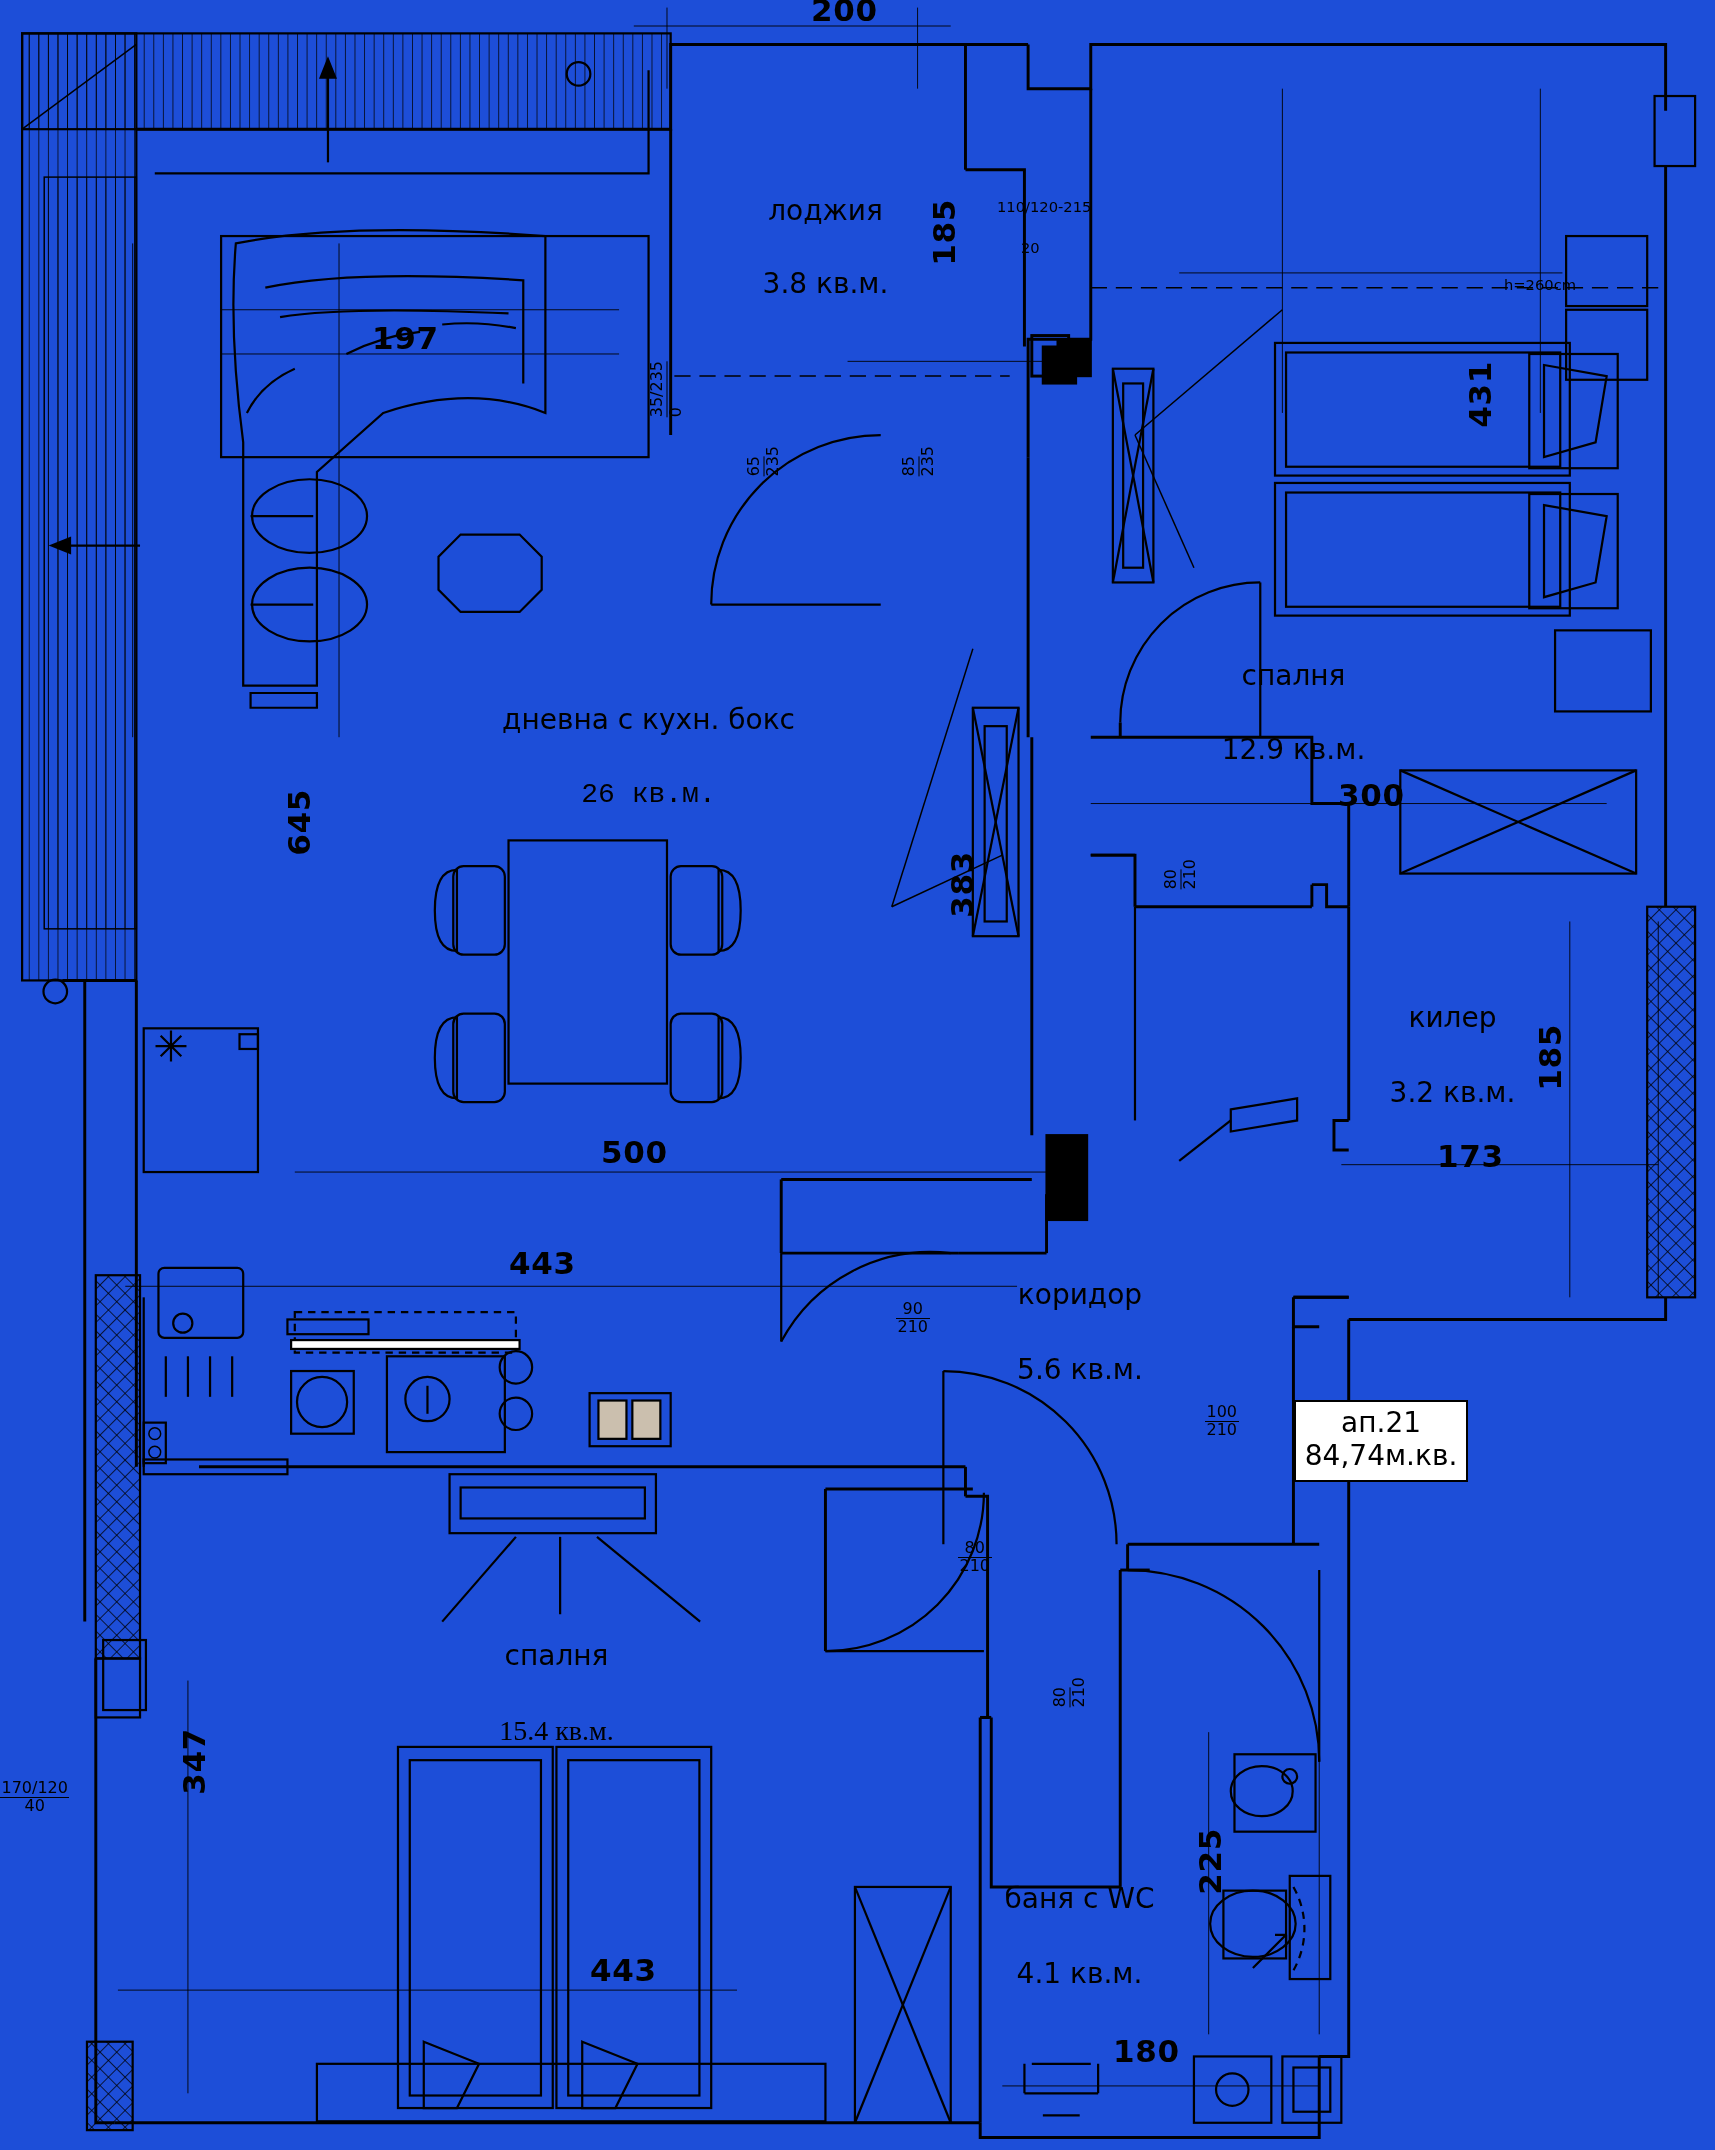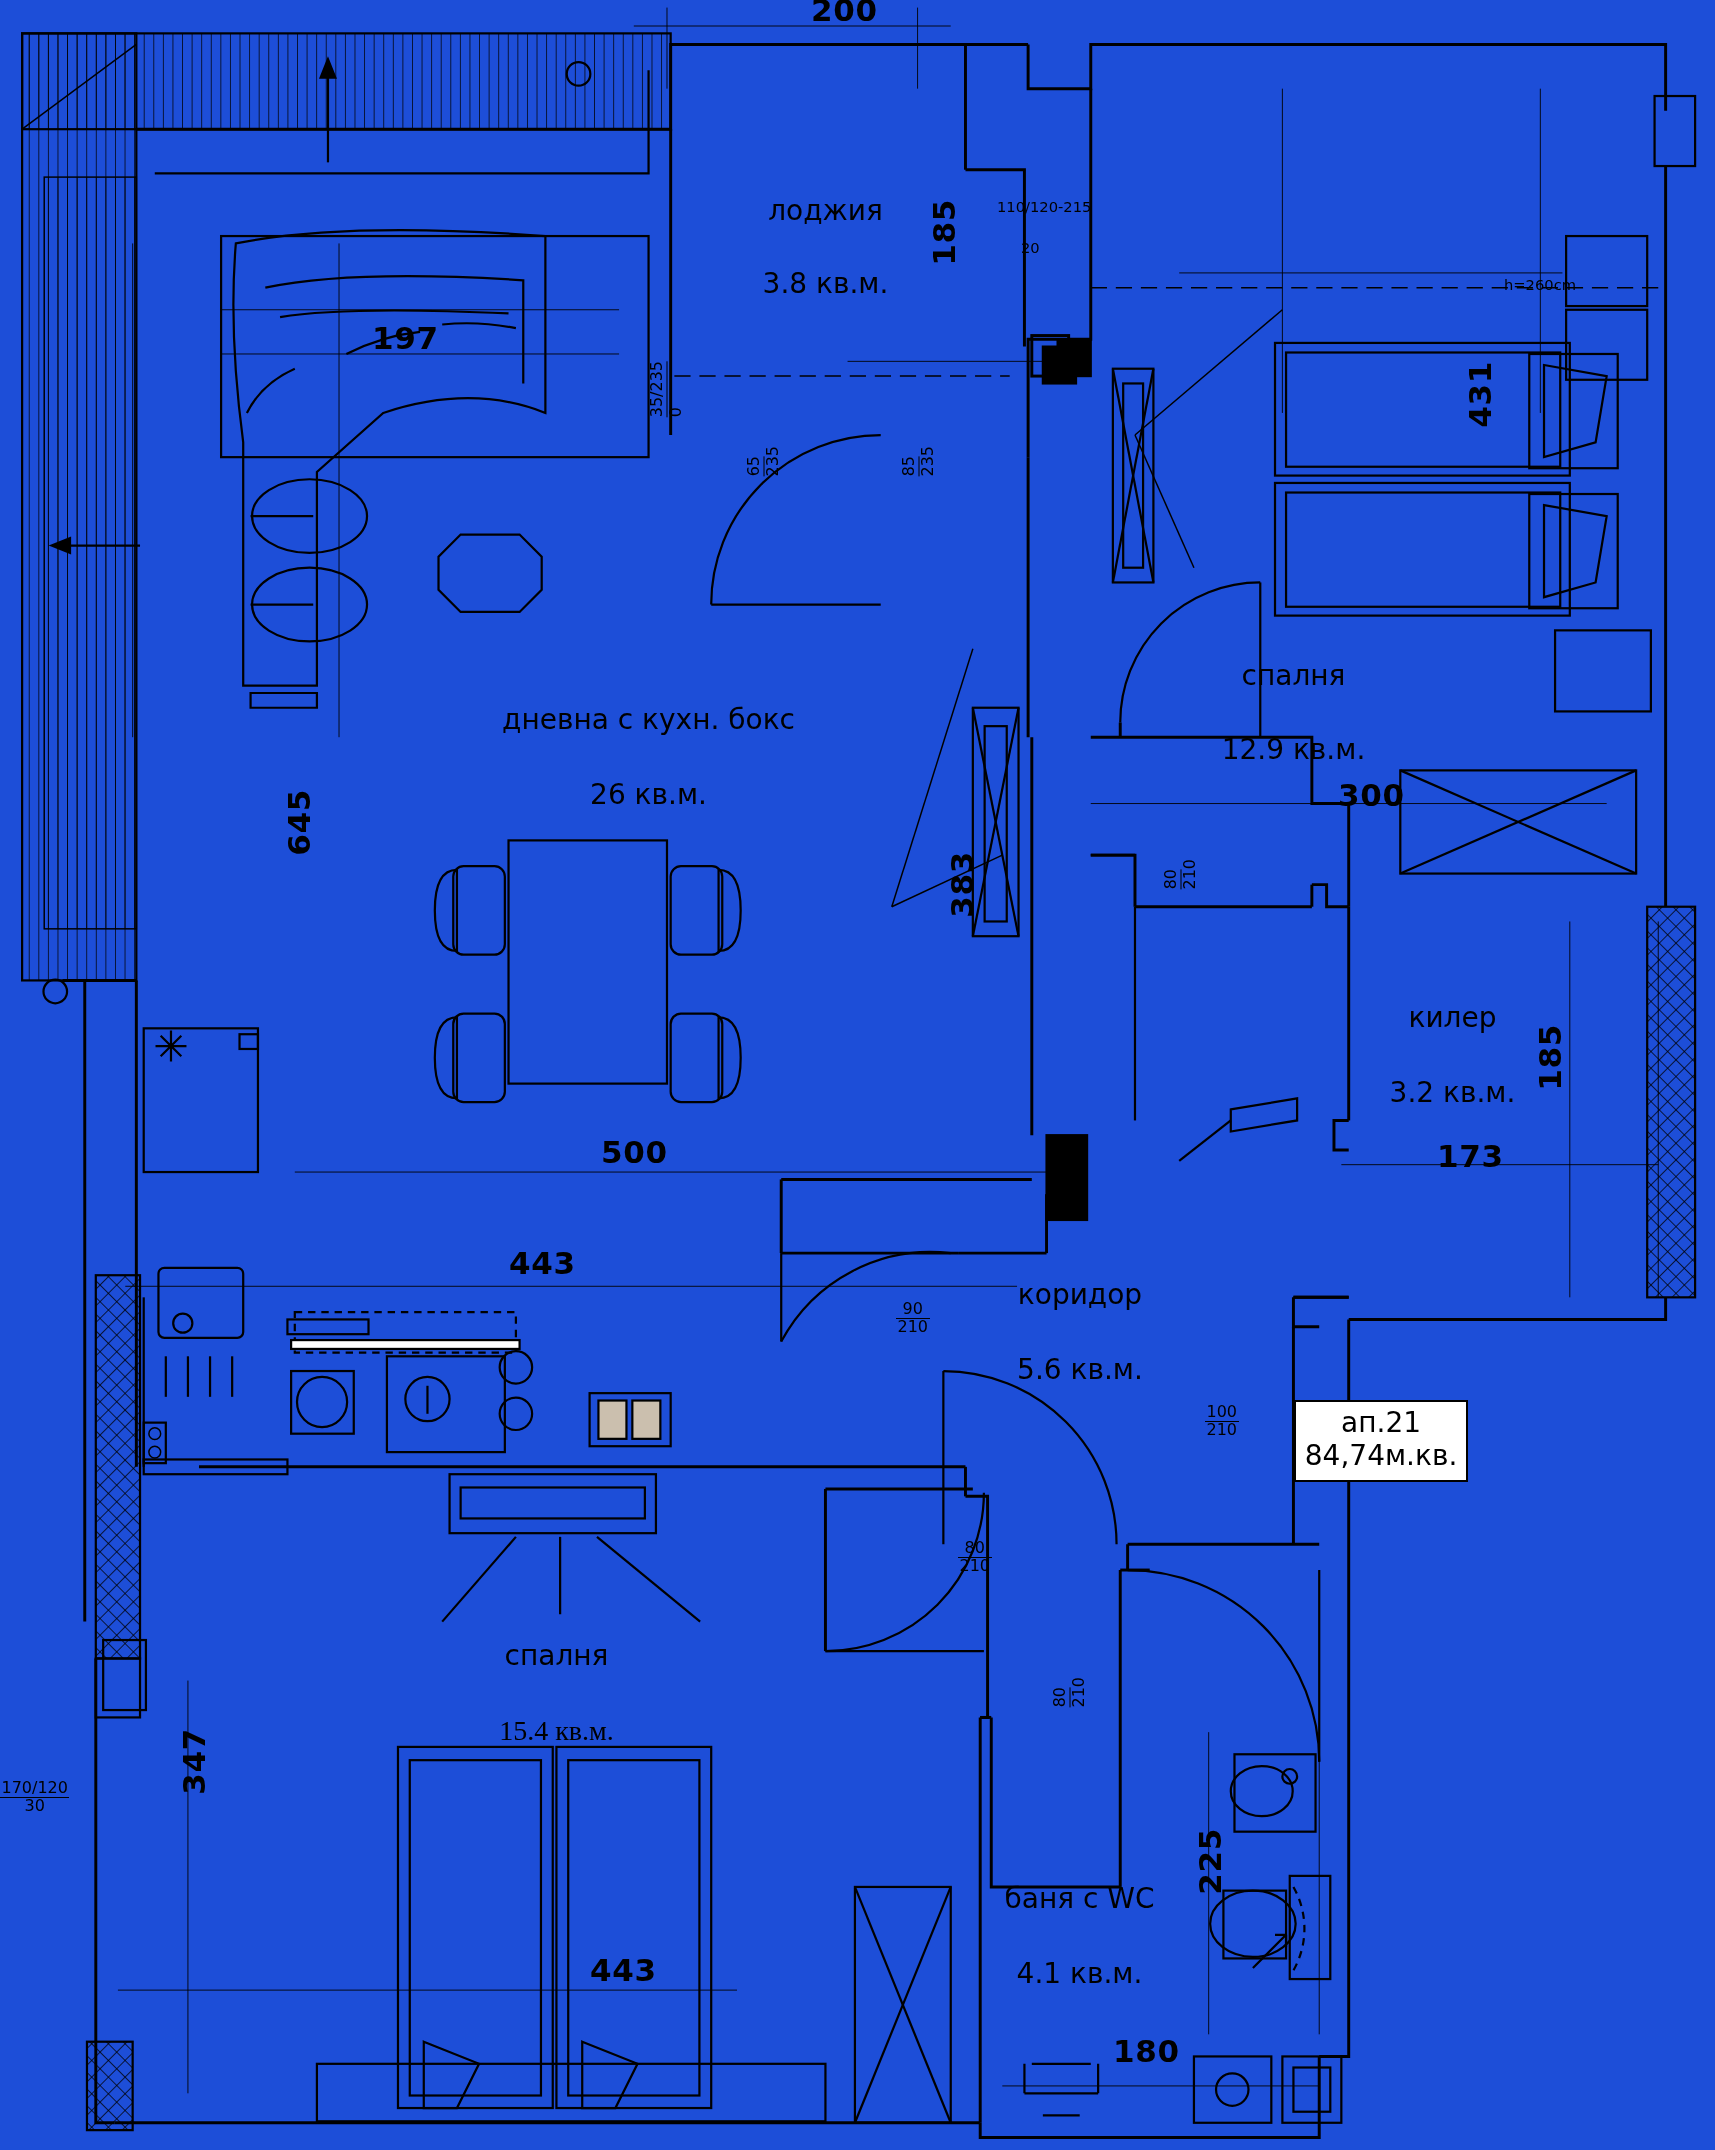--- a/index.html
+++ b/index.html
@@ -422,21 +422,21 @@
 
   <div class="frac-v" style="left:746px; top:446px;">
     <span class="top">65</span><span class="bot">235</span>
   </div>
 
   <div class="frac-v" style="left:901px; top:446px;">
     <span class="top">85</span><span class="bot">235</span>
   </div>
 
   <div class="lbl room-name" style="left:457px; top:704px; width:383px;">дневна с кухн. бокс</div>
-  <div class="lbl room-area" style="left:457px; top:747px; width:383px;">26 кв.м.</div>
+  <div class="lbl room-area" style="left:457px; top:747px; width:383px;font-family:Liberation Mono, monospace;">26 кв.м.</div>
 
   <div class="lbl dim-v" style="left:282px; top:789px;">645</div>
 
   <div class="lbl dim-v" style="left:945px; top:851px;">383</div>
 
   <div class="lbl room-name" style="left:1172px; top:660px; width:243px;">спалня</div>
   <div class="lbl room-area" style="left:1172px; top:702px; width:243px;">12.9 кв.м.</div>
 
   <div class="lbl dim" style="left:1338px; top:778px;">300</div>
 
@@ -484,21 +484,21 @@
   <div class="frac-v" style="left:1052px; top:1677px;">
     <span class="top">80</span><span class="bot">210</span>
   </div>
 
   <div class="lbl dim-v" style="left:1193px; top:1828px;">225</div>
 
   <div class="lbl dim-v" style="left:177px; top:1728px;">347</div>
 
   <div class="frac" style="left:0px; top:1780px;">
     <span class="top">170/120</span>
-      <span class="bot">30</span>
+      <span class="bot">40</span>
   </div>
 
   <div class="lbl room-name" style="left:980px; top:1883px; width:199px;">баня с WC</div>
   <div class="lbl room-area" style="left:980px; top:1926px; width:199px;">4.1 кв.м.</div>
 
   <div class="lbl dim" style="left:590px; top:1953px;">443</div>
 
   <div class="lbl dim" style="left:1113px; top:2034px;">180</div>
 
 </div>

